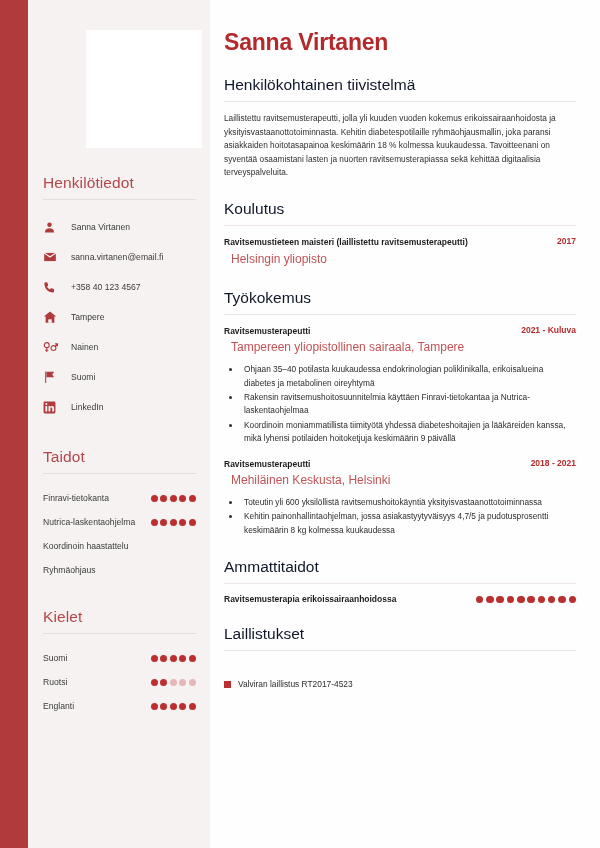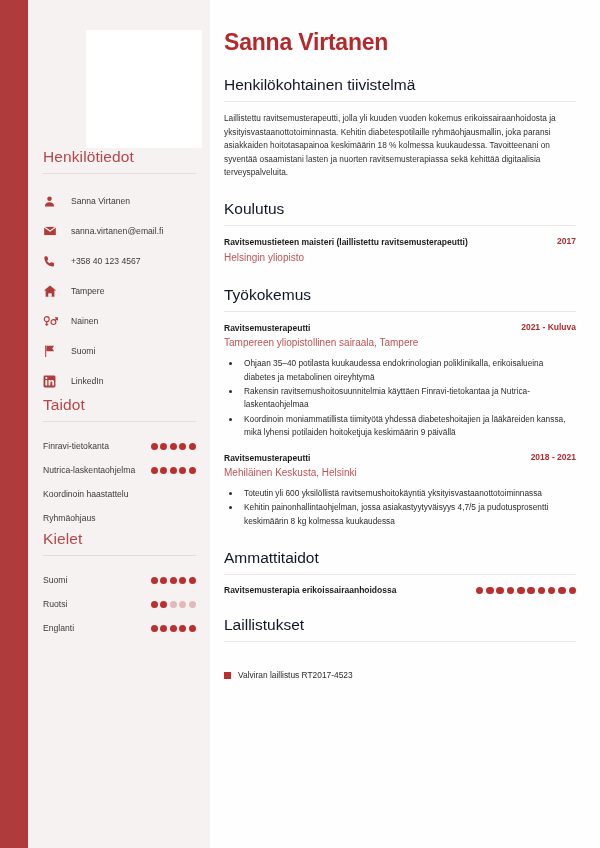--- a/index.html
+++ b/index.html
@@ -35,20 +35,21 @@
   .photo-box {
     width: 116px; height: 118px;
     background: #ffffff;
     margin: 0 auto 0 43px;
   }
   .side-heading {
     color: #b4474a;
     font-size: 15.5px;
     font-weight: normal;
     letter-spacing: .1px;
+    margin-top: 26px;
   }
   .side-rule {
     height: 1px;
     background: #e6dcdc;
     margin: 7px 0 12px 0;
   }
 
   
   .contact-row {
     display: flex;
@@ -136,24 +137,25 @@
   }
   .entry-date {
     font-size: 8.5px;
     font-weight: bold;
     color: #b4292b;
     white-space: nowrap;
     flex: 0 0 auto;
     padding-top: 0px;
   }
   .entry-org {
-    font-size: 10px;
+    font-size: 12px;
     color: #c05356;
     line-height: 1.5;
     margin-top: 1px;
+    margin-left: 7px;
   }
   .bullets {
     margin: 7px 0 0 17px;
     padding: 0;
   }
   .bullets li {
     font-size: 8.3px;
     line-height: 1.62;
     color: #2c2c2c;
     margin-bottom: 1px;

